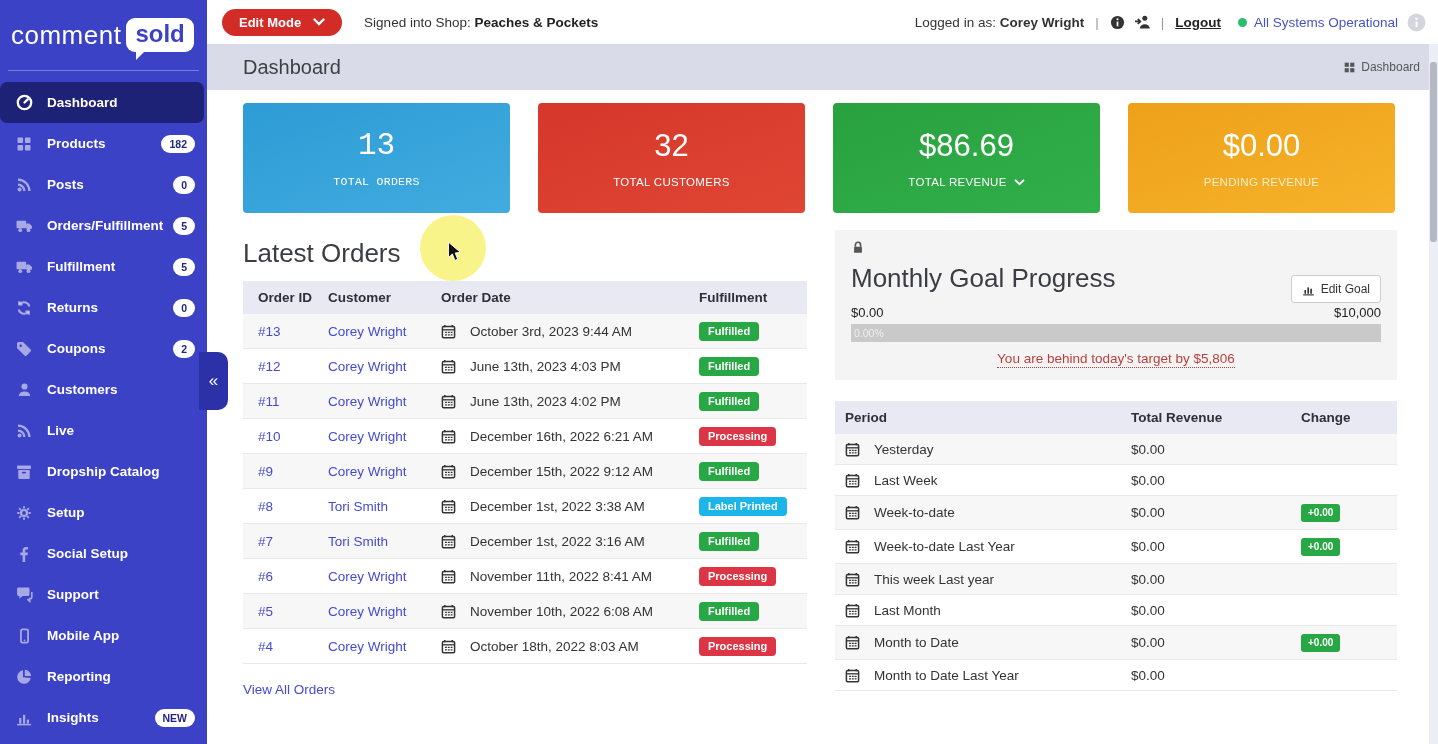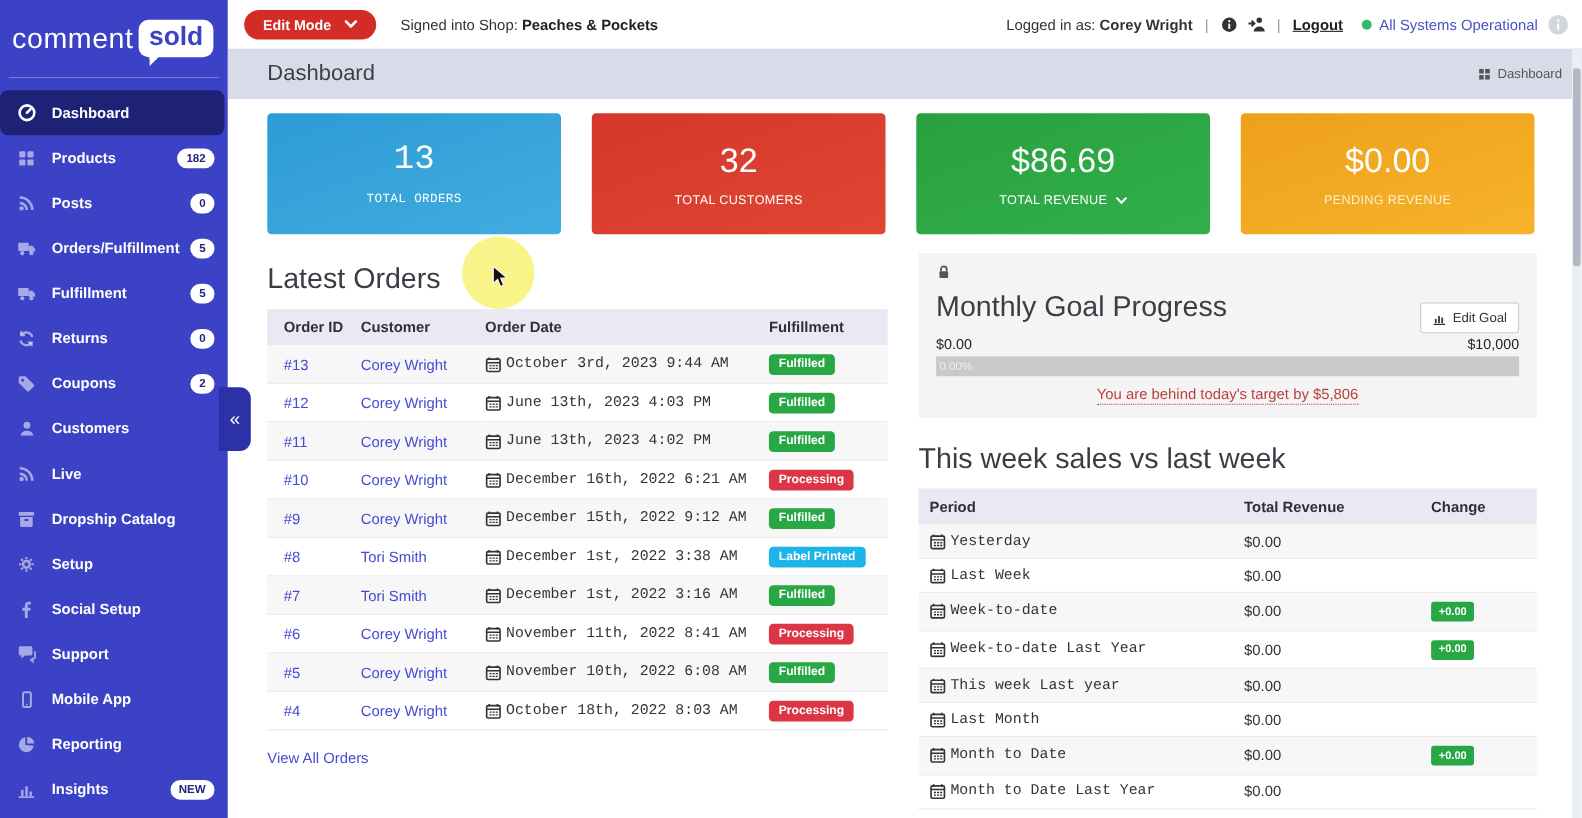--- a/index.html
+++ b/index.html
@@ -56,21 +56,21 @@
   .card-orange .lbl { color:#fdeec9; }
 
   .orders-sec { position:absolute; left:36px; top:148px; width:564px; }
   .sec-title { font-size:26px; color:#3c3c44; font-weight:400; }
   table { width:100%; border-collapse:collapse; font-size:13.5px; }
   thead th { background:#e8e9f3; text-align:left; padding:9px 0; color:#2f2f38; font-size:13.5px; }
   tbody td { padding:7.5px 0; border-bottom:1px solid #e9e9e9; color:#333; }
   tbody tr:nth-child(odd) { background:#f7f7f8; }
   .orders-table { margin-top:12px; }
   .orders-table th:first-child, .orders-table td:first-child { padding-left:15px; }
-  .cell-flex { display:flex; align-items:flex-start; gap:4px;font-family:Liberation Mono, monospace; }
+  .cell-flex { display:flex; align-items:flex-start; gap:14px; }
   a.tlink { color:#444ad1; text-decoration:none; cursor:pointer; }
   .status-badge { display:inline-block; color:#fff; font-size:11px; font-weight:bold; padding:3.5px 9px; border-radius:4px; background:#888;text-align:center; }
   .status-badge[data-status="Fulfilled"] { background:#28a745; }
   .status-badge[data-status="Processing"] { background:#dc3545; }
   .status-badge[data-status="Label Printed"] { background:#1cb5ea; }
   .view-all { display:inline-block; margin-top:18px; font-size:13.5px; color:#444ad1; text-decoration:none; cursor:pointer; }
 
   .right-col { position:absolute; left:628px; top:140px; width:562px; }
   .goal-panel { background:#f4f4f5; padding:10px 16px 14px; position:relative; }
   .goal-title { font-size:26px; color:#3c3c44; font-weight:400; margin-top:8px; }
@@ -621,21 +621,20 @@
       <div class="progress-track">
         <div class="progress-fill" style="width:0%"></div>
         <span class="progress-label">0.00%</span>
       </div>
       <div class="goal-warning">
         <span>You are behind today's target by $5,806</span>
       </div>
     </div>
 
     <div class="week-sec">
-      <div class="sec-title">This week sales vs last week</div>
       <table class="week-table">
         <colgroup>
             <col style="width:296px">
             <col style="width:170px">
             <col>
           </colgroup>
         <thead>
           <tr>
             <th>Period</th>
             <th>Total Revenue</th>

